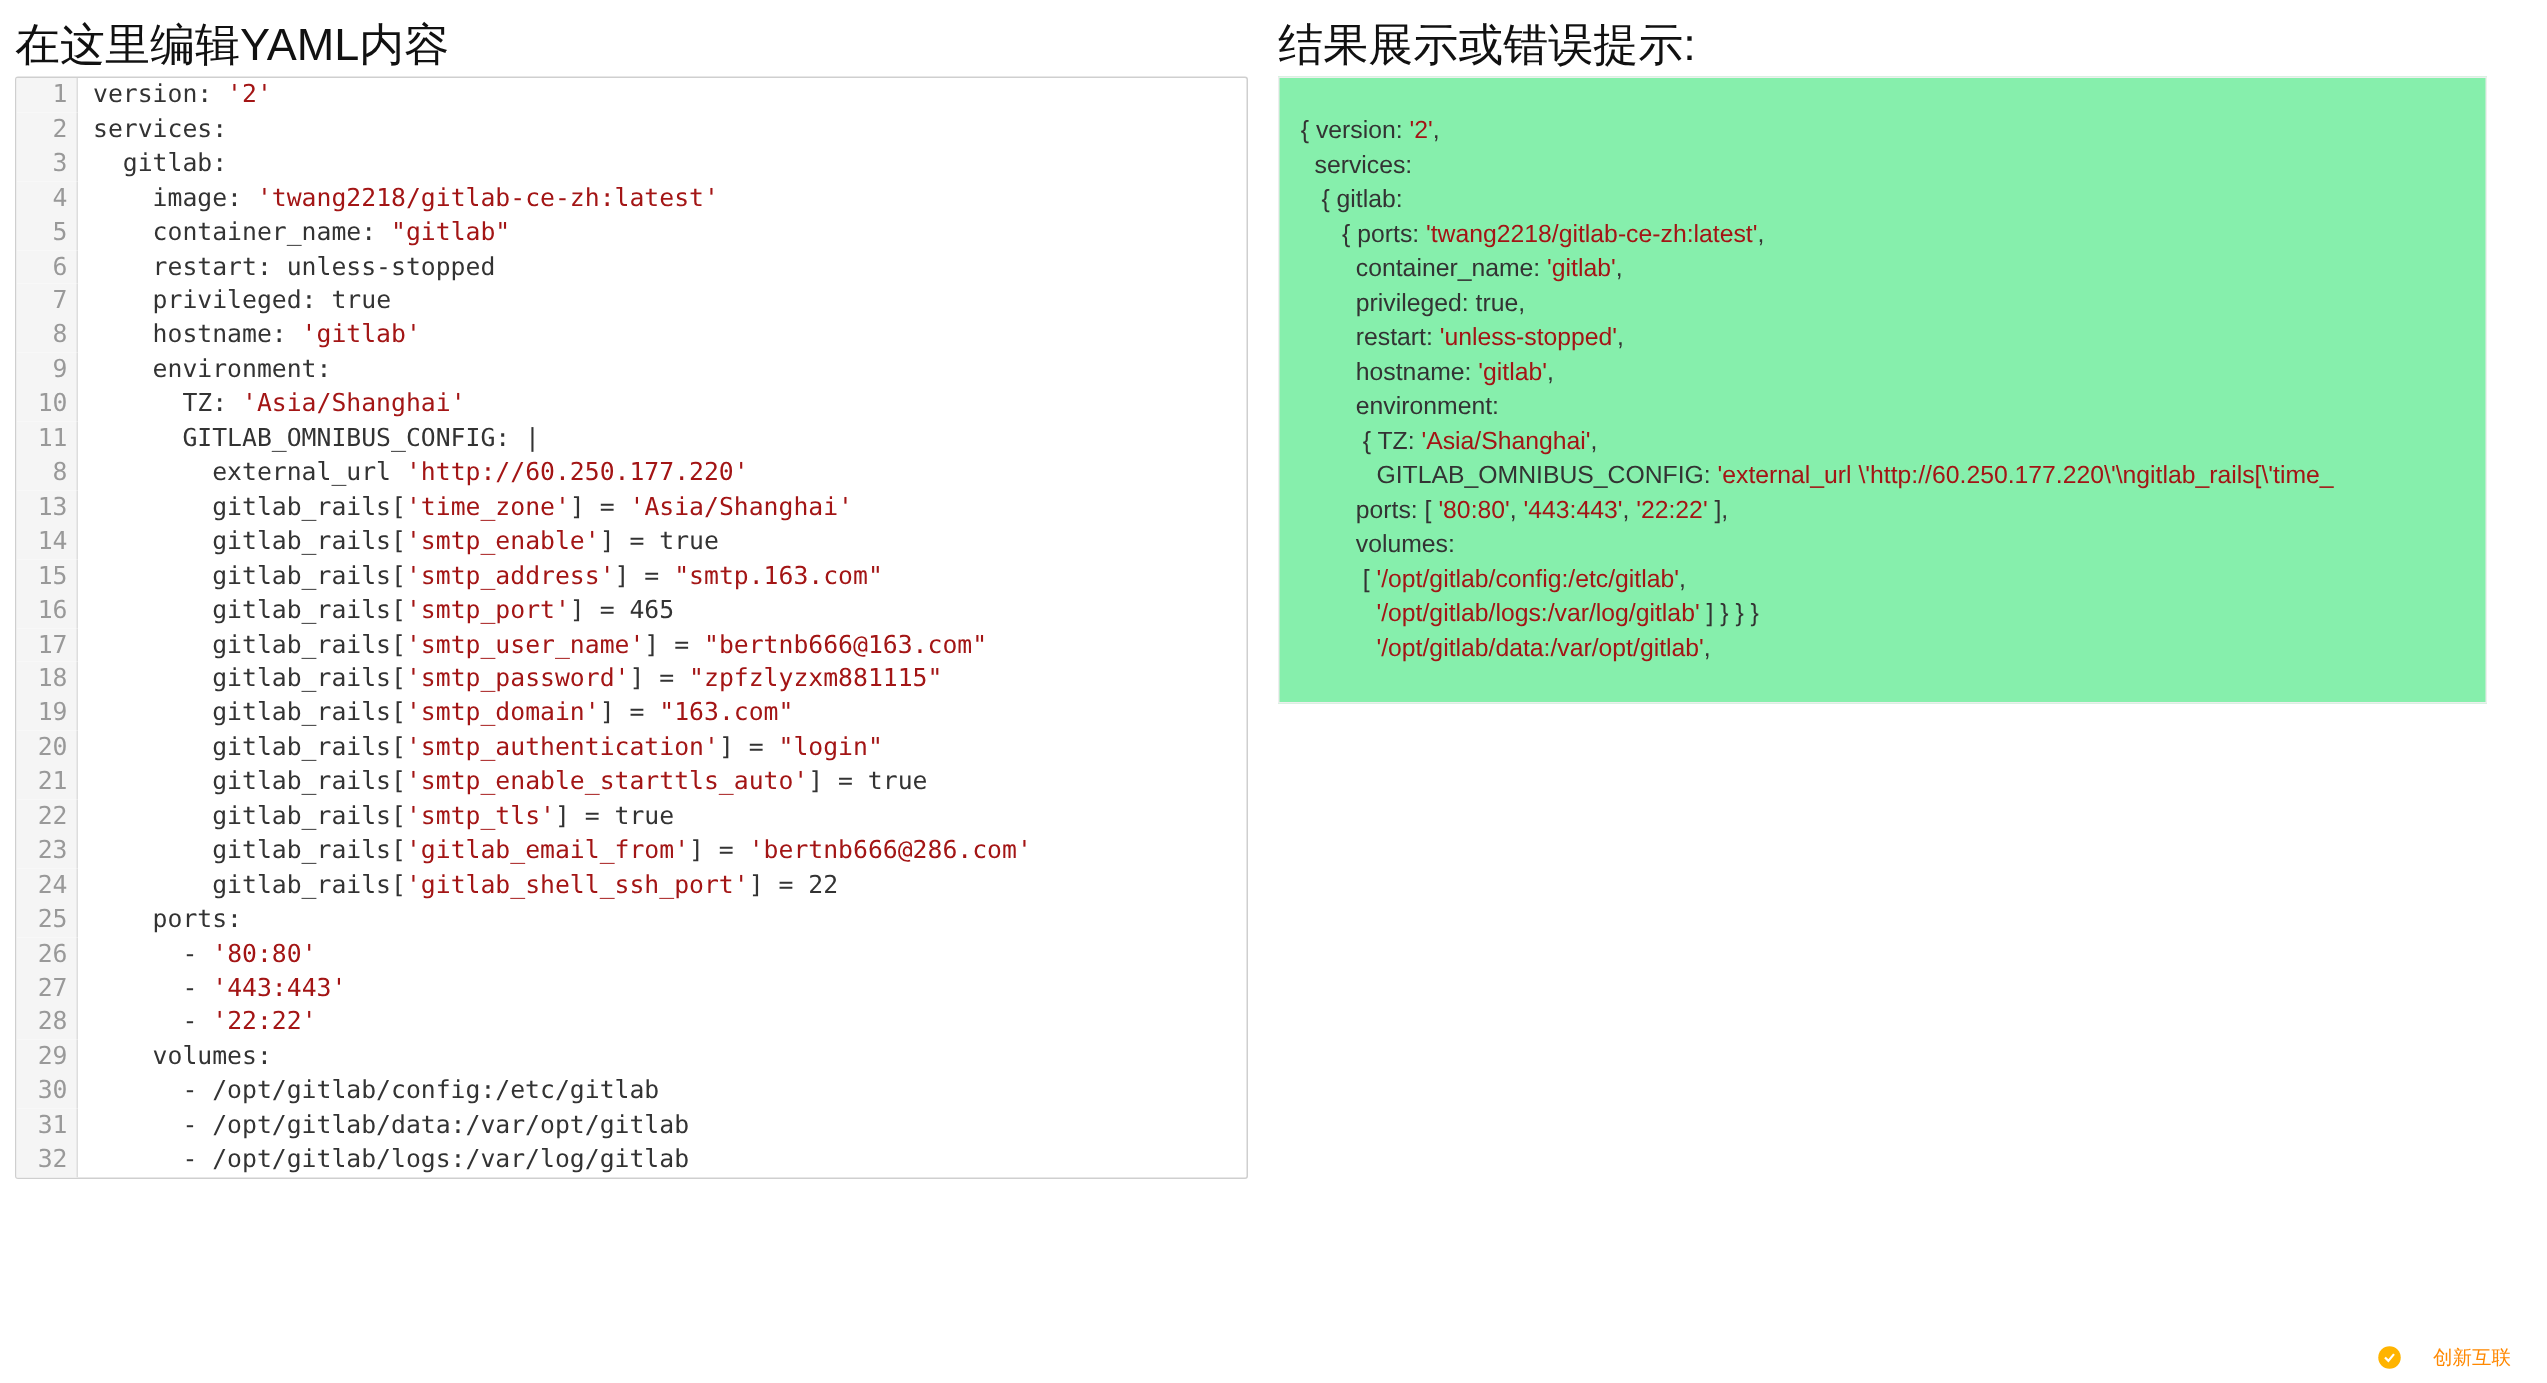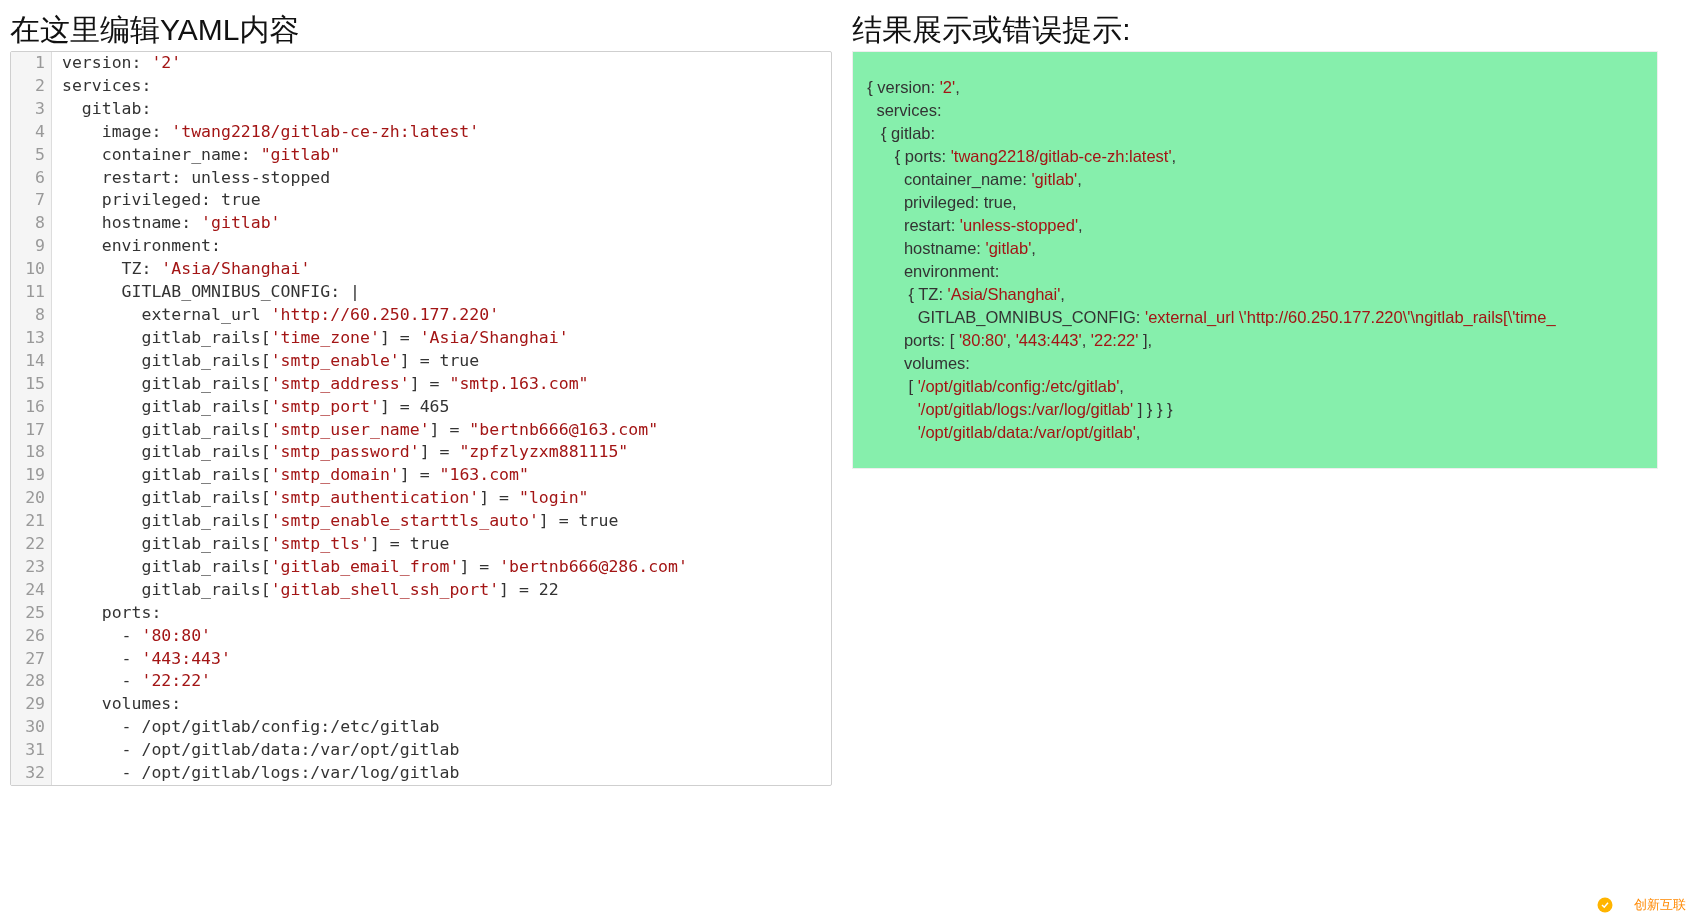--- a/index.html
+++ b/index.html
@@ -57,21 +57,21 @@
     font-family: Liberation Sans, sans-serif;
     font-size: 16.5px;
     line-height: 23px;
   }
   .result-line { white-space: pre; }
   .k { color: #333; }      
   .s { color: #a31515; }      
   .logo {
     position: fixed;
     bottom: 8px;
-    right: 12px;
+    right: 24px;
     font-size: 13px;
     color: #ff8800;
     display:flex;
     align-items:flex-end;
     gap:20px;
   }
   .logo svg { width:18px; height:18px; }
 </style>
 </head>
 <body>

